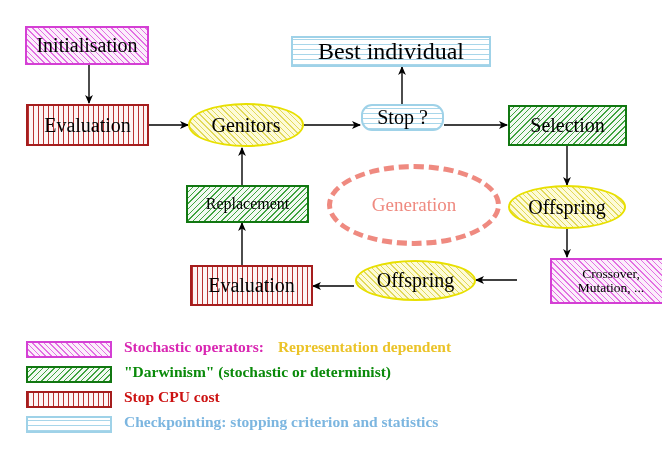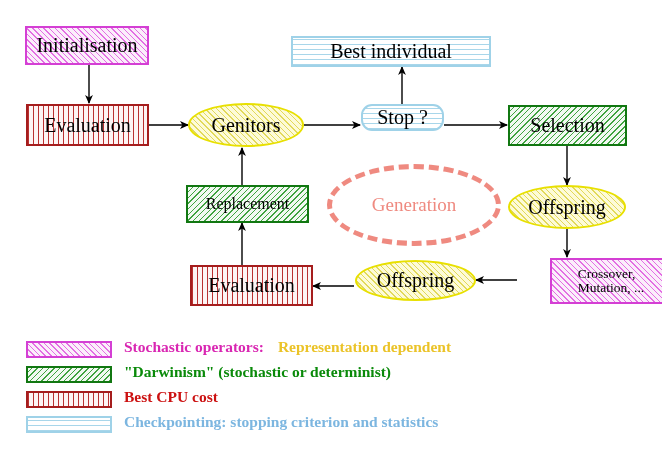--- a/index.html
+++ b/index.html
@@ -24,20 +24,21 @@
     width: 662px;
     height: 471px;
   }
 
   
   .node {
     position: absolute;
     display: flex;
     align-items: center;
     justify-content: center;
+    text-align: center;
     box-sizing: border-box;
     color: #000000;
     line-height: 1.05;
     z-index: 3;
   }
   .node .lbl {
     position: relative;
     z-index: 2;
     white-space: pre-line;
   }
@@ -166,21 +167,21 @@
   <div class="node dashed-ellipse" style="left:327px; top:164px; width:174px; height:82px;
               border:5px dashed #ef8a80; z-index:1;">
     <span class="lbl" style="color:#ef8a80; font-size:19px;">Generation</span>
   </div>
 
   <div class="node box fill-magenta" style="left:25px; top:26px; width:124px; height:39px;">
     <span class="lbl" style="font-size:20px;">Initialisation</span>
   </div>
 
   <div class="node box fill-blue" style="left:291px; top:36px; width:200px; height:31px;">
-    <span class="lbl" style="font-size:20px;">Best individual</span>
+    <span class="lbl" style="font-size:24px;">Best individual</span>
   </div>
 
   <div class="node box fill-red" style="left:26px; top:104px; width:123px; height:42px;">
     <span class="lbl" style="font-size:20px;">Evaluation</span>
   </div>
 
   <div class="node ellipse fill-yellow" style="left:188px; top:103px; width:116px; height:44px;">
     <span class="lbl" style="font-size:20px;">Genitors</span>
   </div>
 
@@ -225,21 +226,21 @@
     <div class="legend-row">
       <div class="swatch fill-green"></div>
       <div class="legend-text">
         <span style="color:#0a8a0a;">"Darwinism" (stochastic or determinist)</span>
       </div>
     </div>
 
     <div class="legend-row">
       <div class="swatch fill-red"></div>
       <div class="legend-text">
-        <span style="color:#cc1111;">Best CPU cost</span>
+        <span style="color:#cc1111;">Stop CPU cost</span>
       </div>
     </div>
 
     <div class="legend-row">
       <div class="swatch fill-blue"></div>
       <div class="legend-text">
         <span style="color:#7cb6e0;">Checkpointing: stopping criterion and statistics</span>
       </div>
     </div>
 

